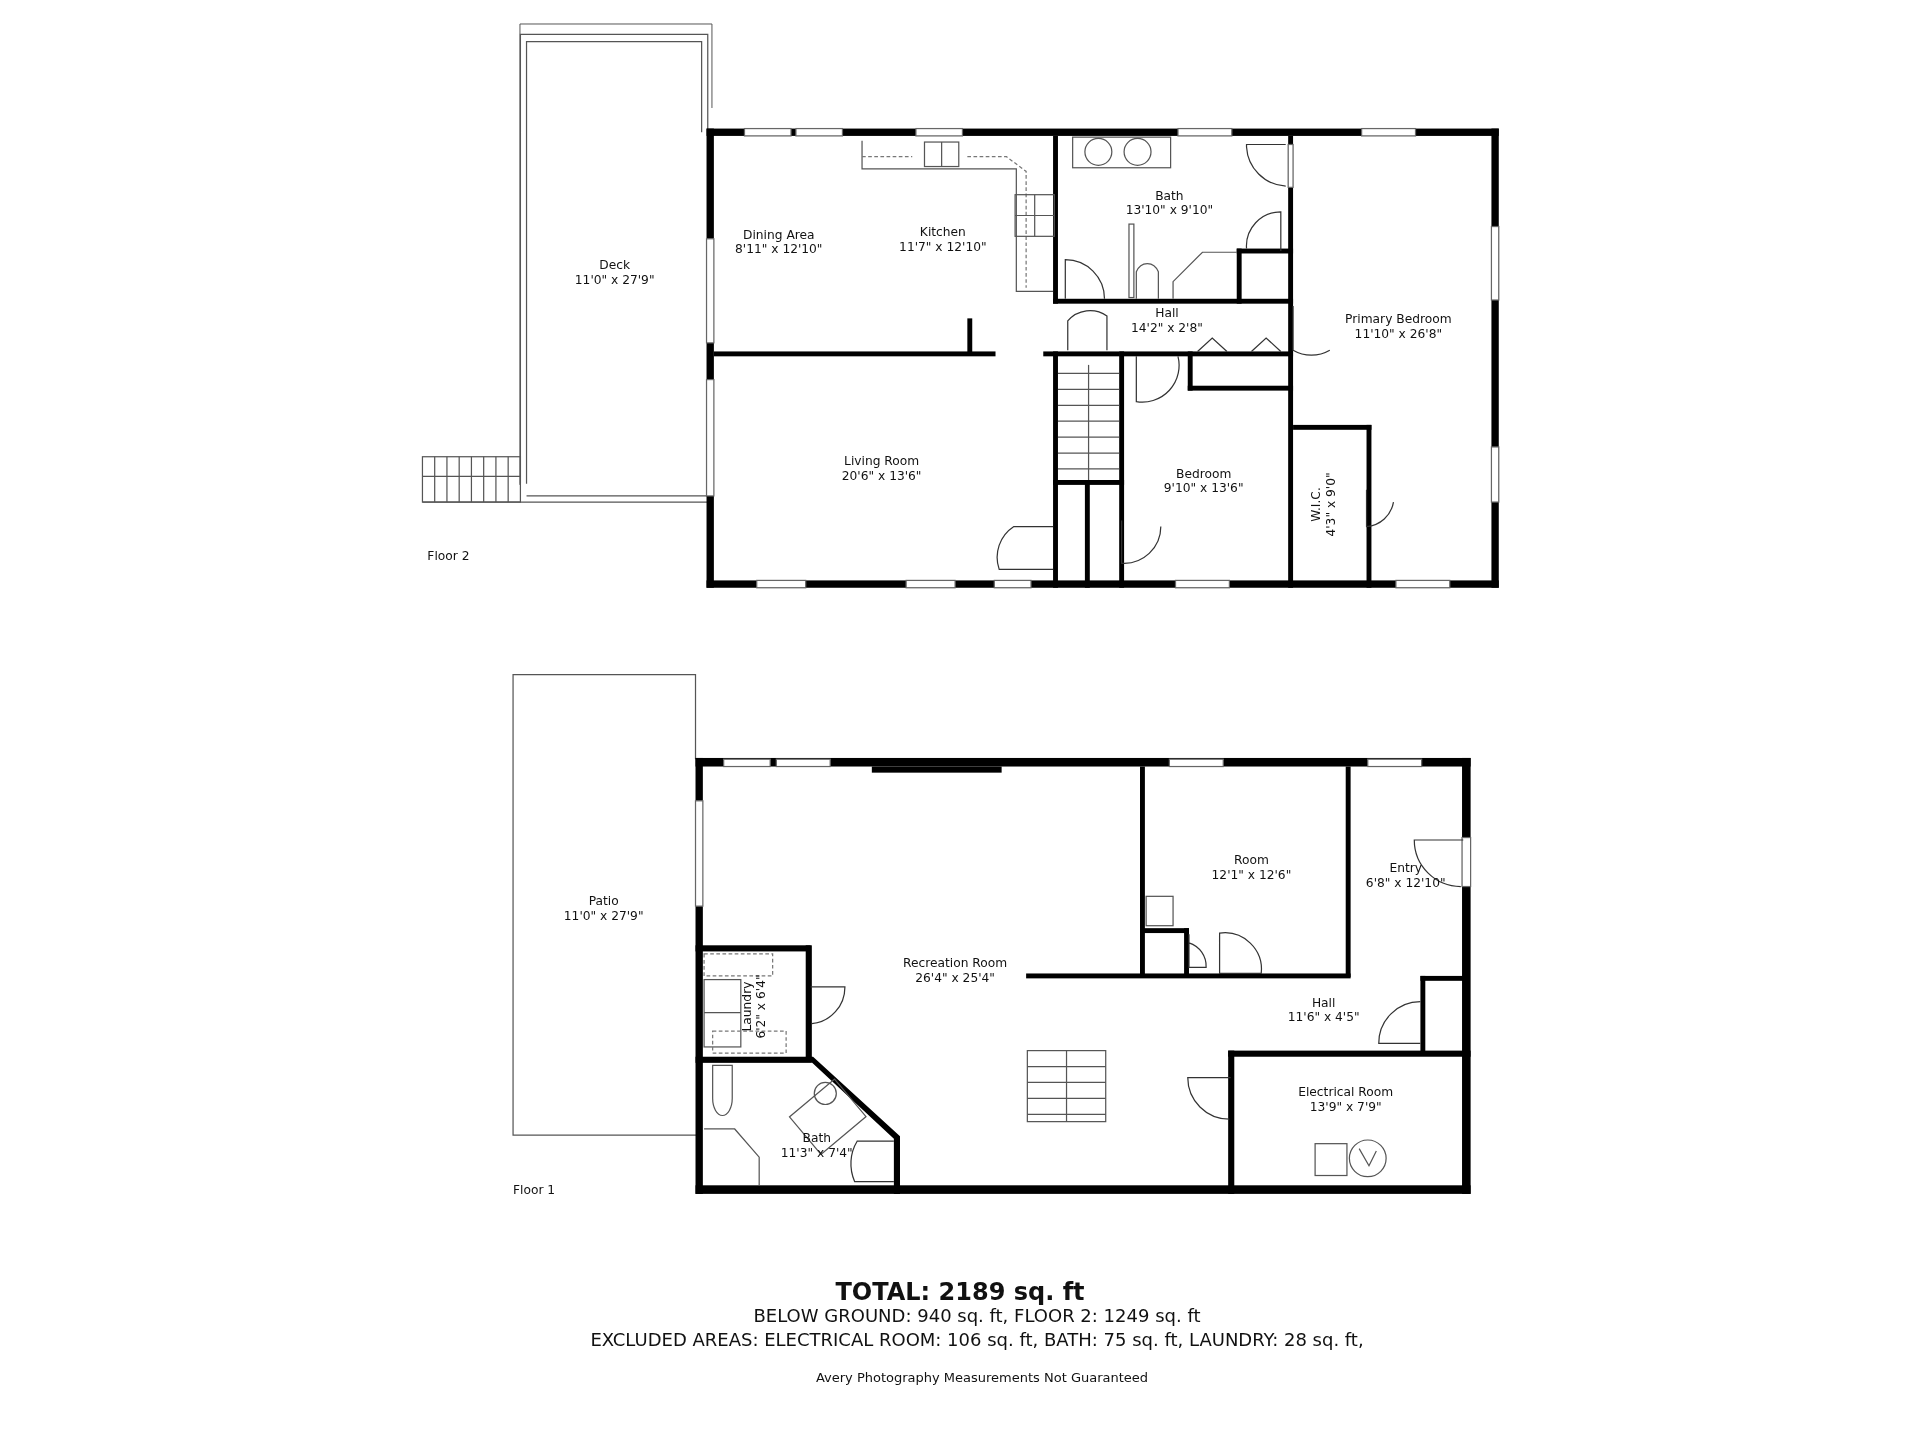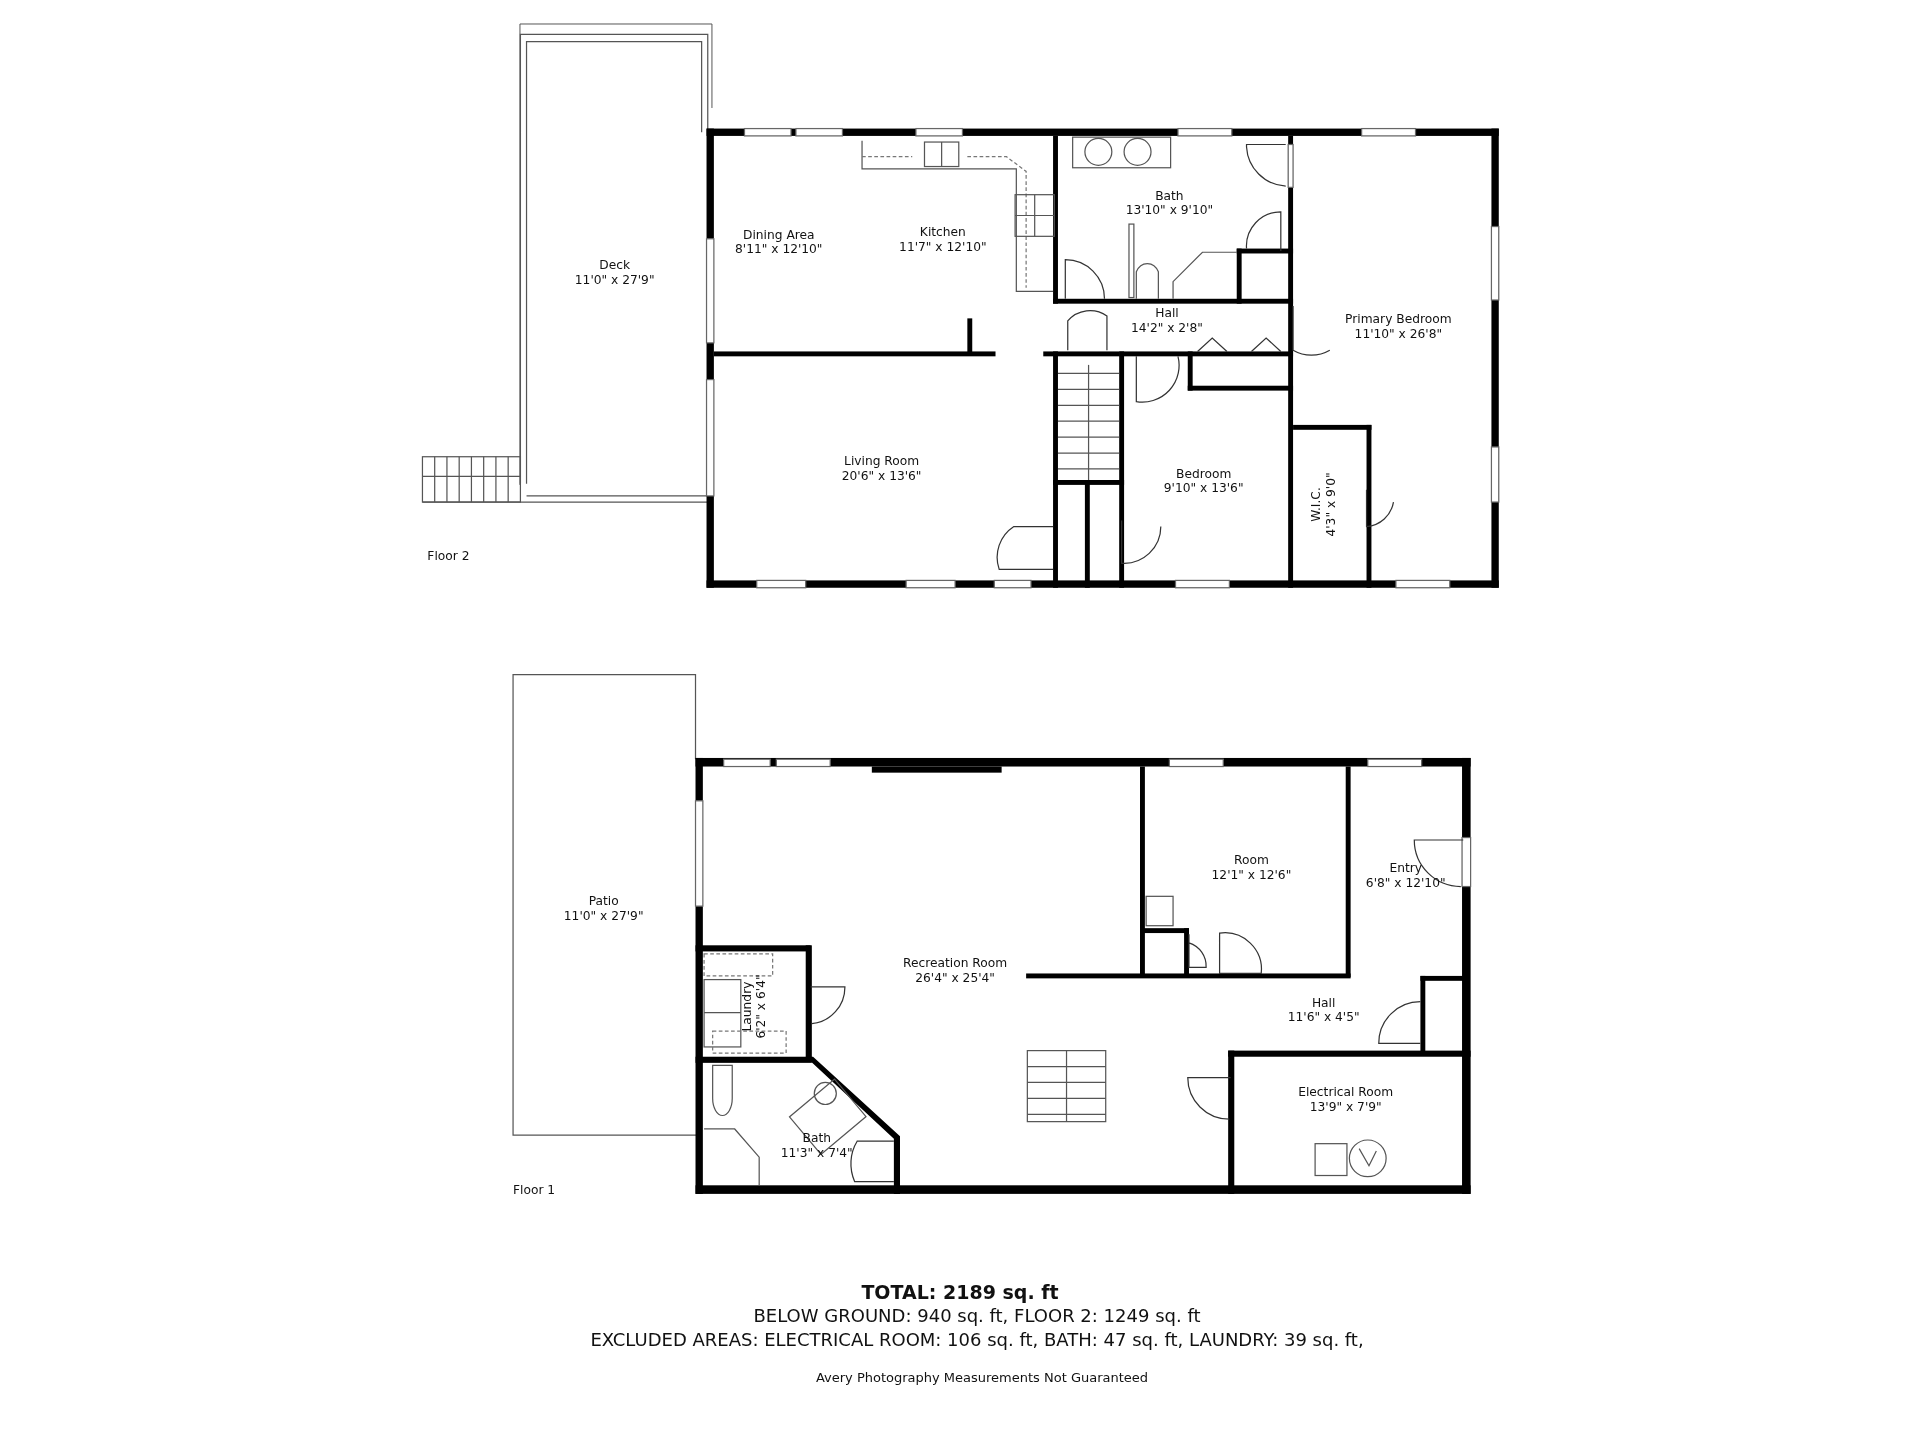--- a/index.html
+++ b/index.html
@@ -6,21 +6,21 @@
   body{width:1920px;height:1440px;overflow:hidden;}
   #plan{position:absolute;left:0;top:0;width:1920px;height:1440px;}
   .lbl{font-family:"DejaVu Sans","Liberation Sans",sans-serif;font-size:10px;fill:#111;text-anchor:middle;}
   .flbl{font-family:"DejaVu Sans","Liberation Sans",sans-serif;font-size:10px;fill:#111;}
   .wall{fill:#000;}
   .thin{fill:none;stroke:#555;stroke-width:1;}
   .dash{fill:none;stroke:#777;stroke-width:1;stroke-dasharray:3,2;}
   .win{fill:#fff;stroke:#666;stroke-width:1;}
   .door{fill:none;stroke:#333;stroke-width:1;}
   #summary{position:absolute;left:0;top:1280px;width:1920px;text-align:center;font-family:"DejaVu Sans","Liberation Sans",sans-serif;color:#111;}
-  #summary .total{font-weight:bold;font-size:19px;line-height:24px;}
+  #summary .total{font-weight:bold;font-size:24px;line-height:24px;}
   #summary .line{font-size:18px;line-height:24px;padding-left:34px;}
   #summary .credit{font-size:13px;margin-top:18px;margin-left:44px;}
 </style>
 </head>
 <body>
 
 <svg id="plan" viewBox="0 0 1568 1176" xmlns="http://www.w3.org/2000/svg">
 
   <g>
 
@@ -261,15 +261,15 @@
       <text class="lbl" x="1099" y="895">Electrical Room</text>
       <text class="lbl" x="1099" y="907">13'9" x 7'9"</text>
       <text class="flbl" x="419" y="975">Floor 1</text>
     </g>
   </g>
 </svg>
 
 <div id="summary">
   <div class="total">TOTAL: 2189 sq. ft</div>
   <div class="line">BELOW GROUND: 940 sq. ft, FLOOR 2: 1249 sq. ft</div>
-  <div class="line">EXCLUDED AREAS: ELECTRICAL ROOM: 106 sq. ft, BATH: 47 sq. ft, LAUNDRY: 39 sq. ft,</div>
+  <div class="line">EXCLUDED AREAS: ELECTRICAL ROOM: 106 sq. ft, BATH: 75 sq. ft, LAUNDRY: 28 sq. ft,</div>
   <div class="credit">Avery Photography Measurements Not Guaranteed</div>
 </div>
 
 </body></html>

